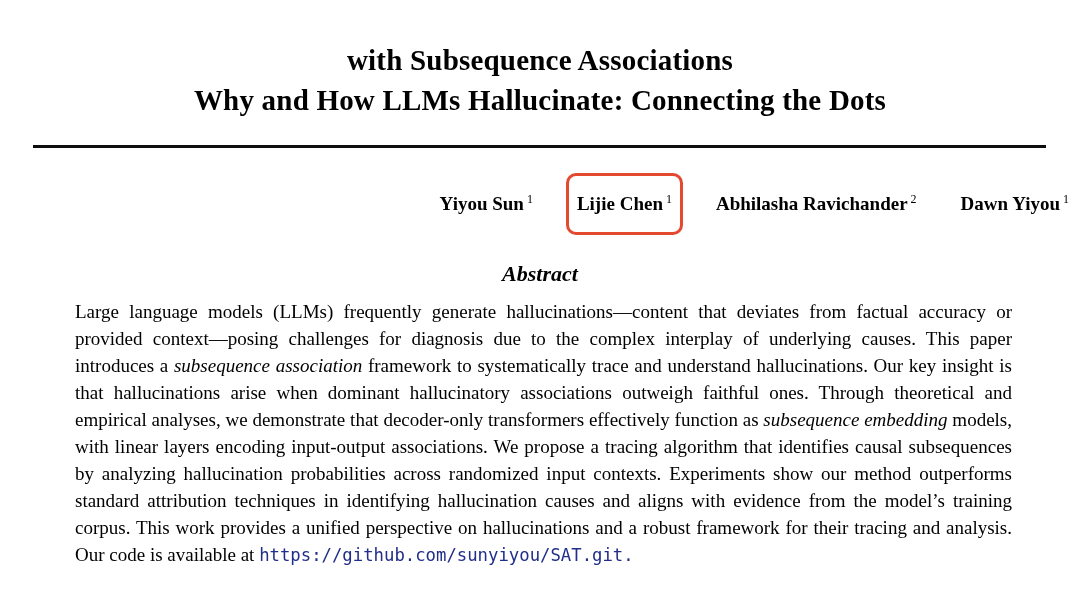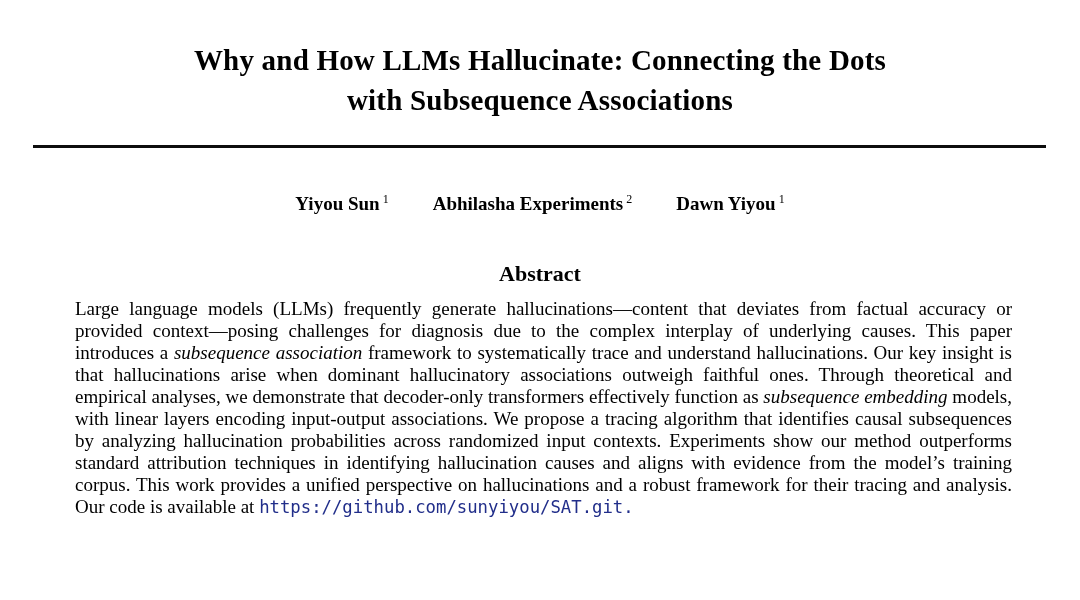--- a/index.html
+++ b/index.html
@@ -26,21 +26,21 @@
   }
   .title-rule {
     border: none;
     border-top: 3px solid #0d0d0d;
     margin: 25px 34px 0 33px;
   }
   .authors-row {
     margin-top: 18px;
     height: 76px;
     display: flex;
-    justify-content: center;
+    justify-content: flex-end;
     align-items: center;
     gap: 22px;
     font-size: 19px;
     font-weight: bold;
     white-space: nowrap;
   }
   .author {
     border: 3px solid transparent;
     padding: 17px 8px;
     border-radius: 10px;
@@ -53,52 +53,54 @@
     font-size: 12px;
     margin-left: 3px;
     vertical-align: super;
     line-height: 0;
   }
   .abstract-heading {
     margin-top: 19px;
     text-align: center;
     font-weight: bold;
     font-size: 22px;
+    font-style: italic;
   }
   .abstract-body {
     margin: 11px 68px 0 75px;
     font-size: 19px;
-    line-height: 22px;
+    line-height: 27px;
     text-align: justify;
     text-justify: inter-word;
   }
   .seg-italic { font-style: italic; }
   .seg-link {
     font-family: "DejaVu Sans Mono", "Liberation Mono", monospace;
     font-size: 17.3px;
     color: var(--link-blue, #212e8a);
     text-decoration: none;
     cursor: pointer;
   }
 </style>
 </head>
 <body>
 
 <div class="page">
 
   <div class="title-block">
+    <div>with Subsequence Associations</div>
     <div>Why and How LLMs Hallucinate: Connecting the Dots</div>
-    <div>with Subsequence Associations</div>
   </div>
 
   <hr class="title-rule">
 
   <div class="authors-row">
       <span class="author"><span>Yiyou Sun</span><sup>1</sup></span>
-      <span class="author"><span>Abhilasha Experiments</span><sup>2</sup></span>
+      <span class="author highlighted"><span>Lijie Chen</span><sup>1</sup></span>
+      <span class="author"><span>Abhilasha Ravichander</span><sup>2</sup></span>
       <span class="author"><span>Dawn Yiyou</span><sup>1</sup></span>
     </div>
 
   <div class="abstract-heading">Abstract</div>
 
   <p class="abstract-body"><span class="seg-normal">Large language models (LLMs) frequently generate hallucinations—content that deviates from factual accuracy or provided context—posing challenges for diagnosis due to the complex interplay of underlying causes. This paper introduces a </span><span class="seg-italic">subsequence association</span><span class="seg-normal"> framework to systematically trace and understand hallucinations. Our key insight is that hallucinations arise when dominant hallucinatory associations outweigh faithful ones. Through theoretical and empirical analyses, we demonstrate that decoder-only transformers effectively function as </span><span class="seg-italic">subsequence embedding</span><span class="seg-normal"> models, with linear layers encoding input-output associations. We propose a tracing algorithm that identifies causal subsequences by analyzing hallucination probabilities across randomized input contexts. Experiments show our method outperforms standard attribution techniques in identifying hallucination causes and aligns with evidence from the model’s training corpus. This work provides a unified perspective on hallucinations and a robust framework for their tracing and analysis. Our code is available at </span><a class="seg-link">https://github.com/sunyiyou/SAT.git</a><a class="seg-link">.</a></p>
 
 </div>
 
 </body></html>

